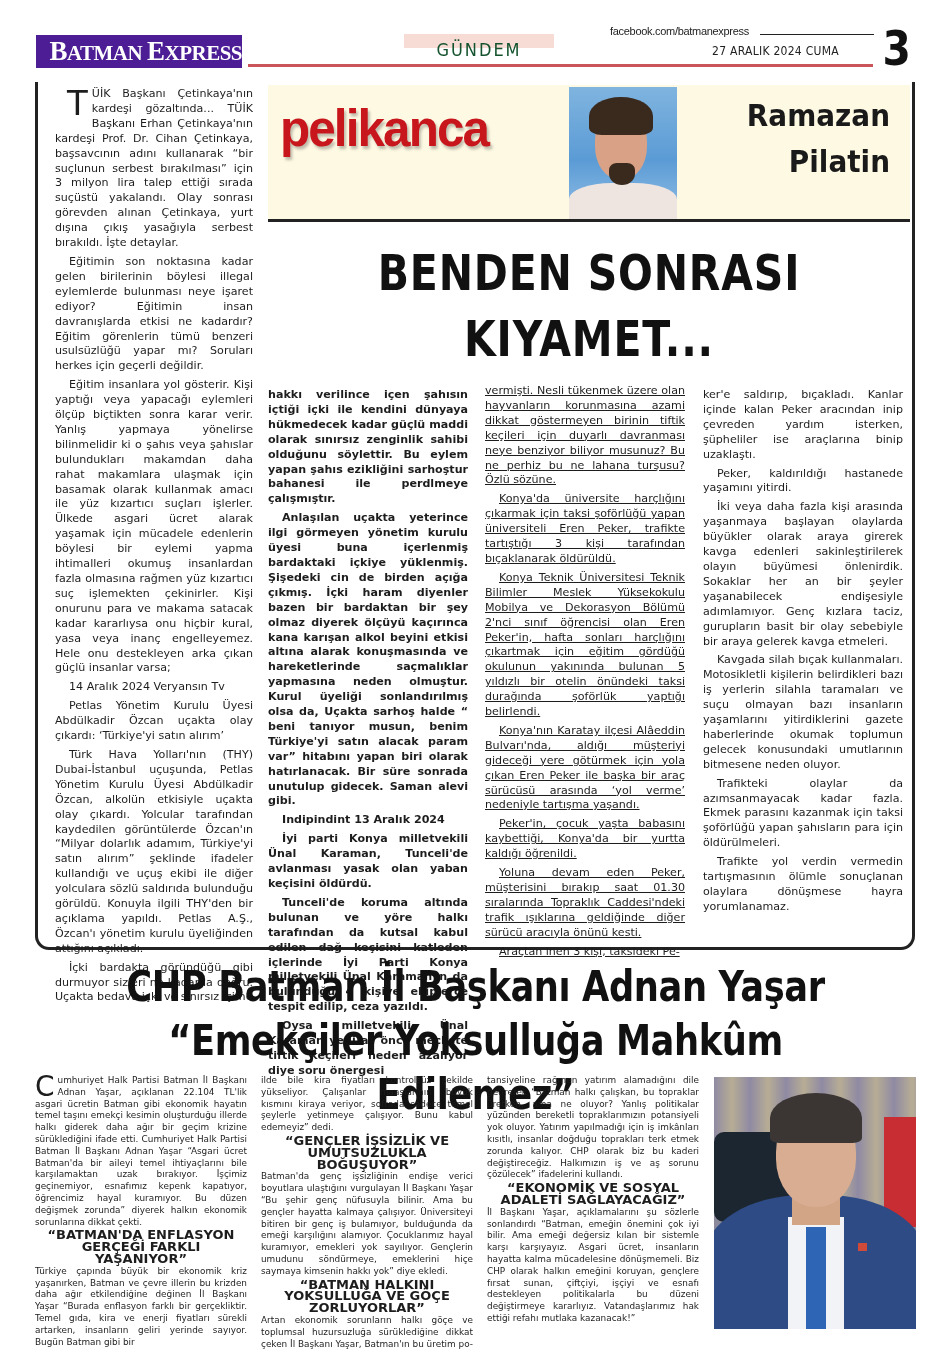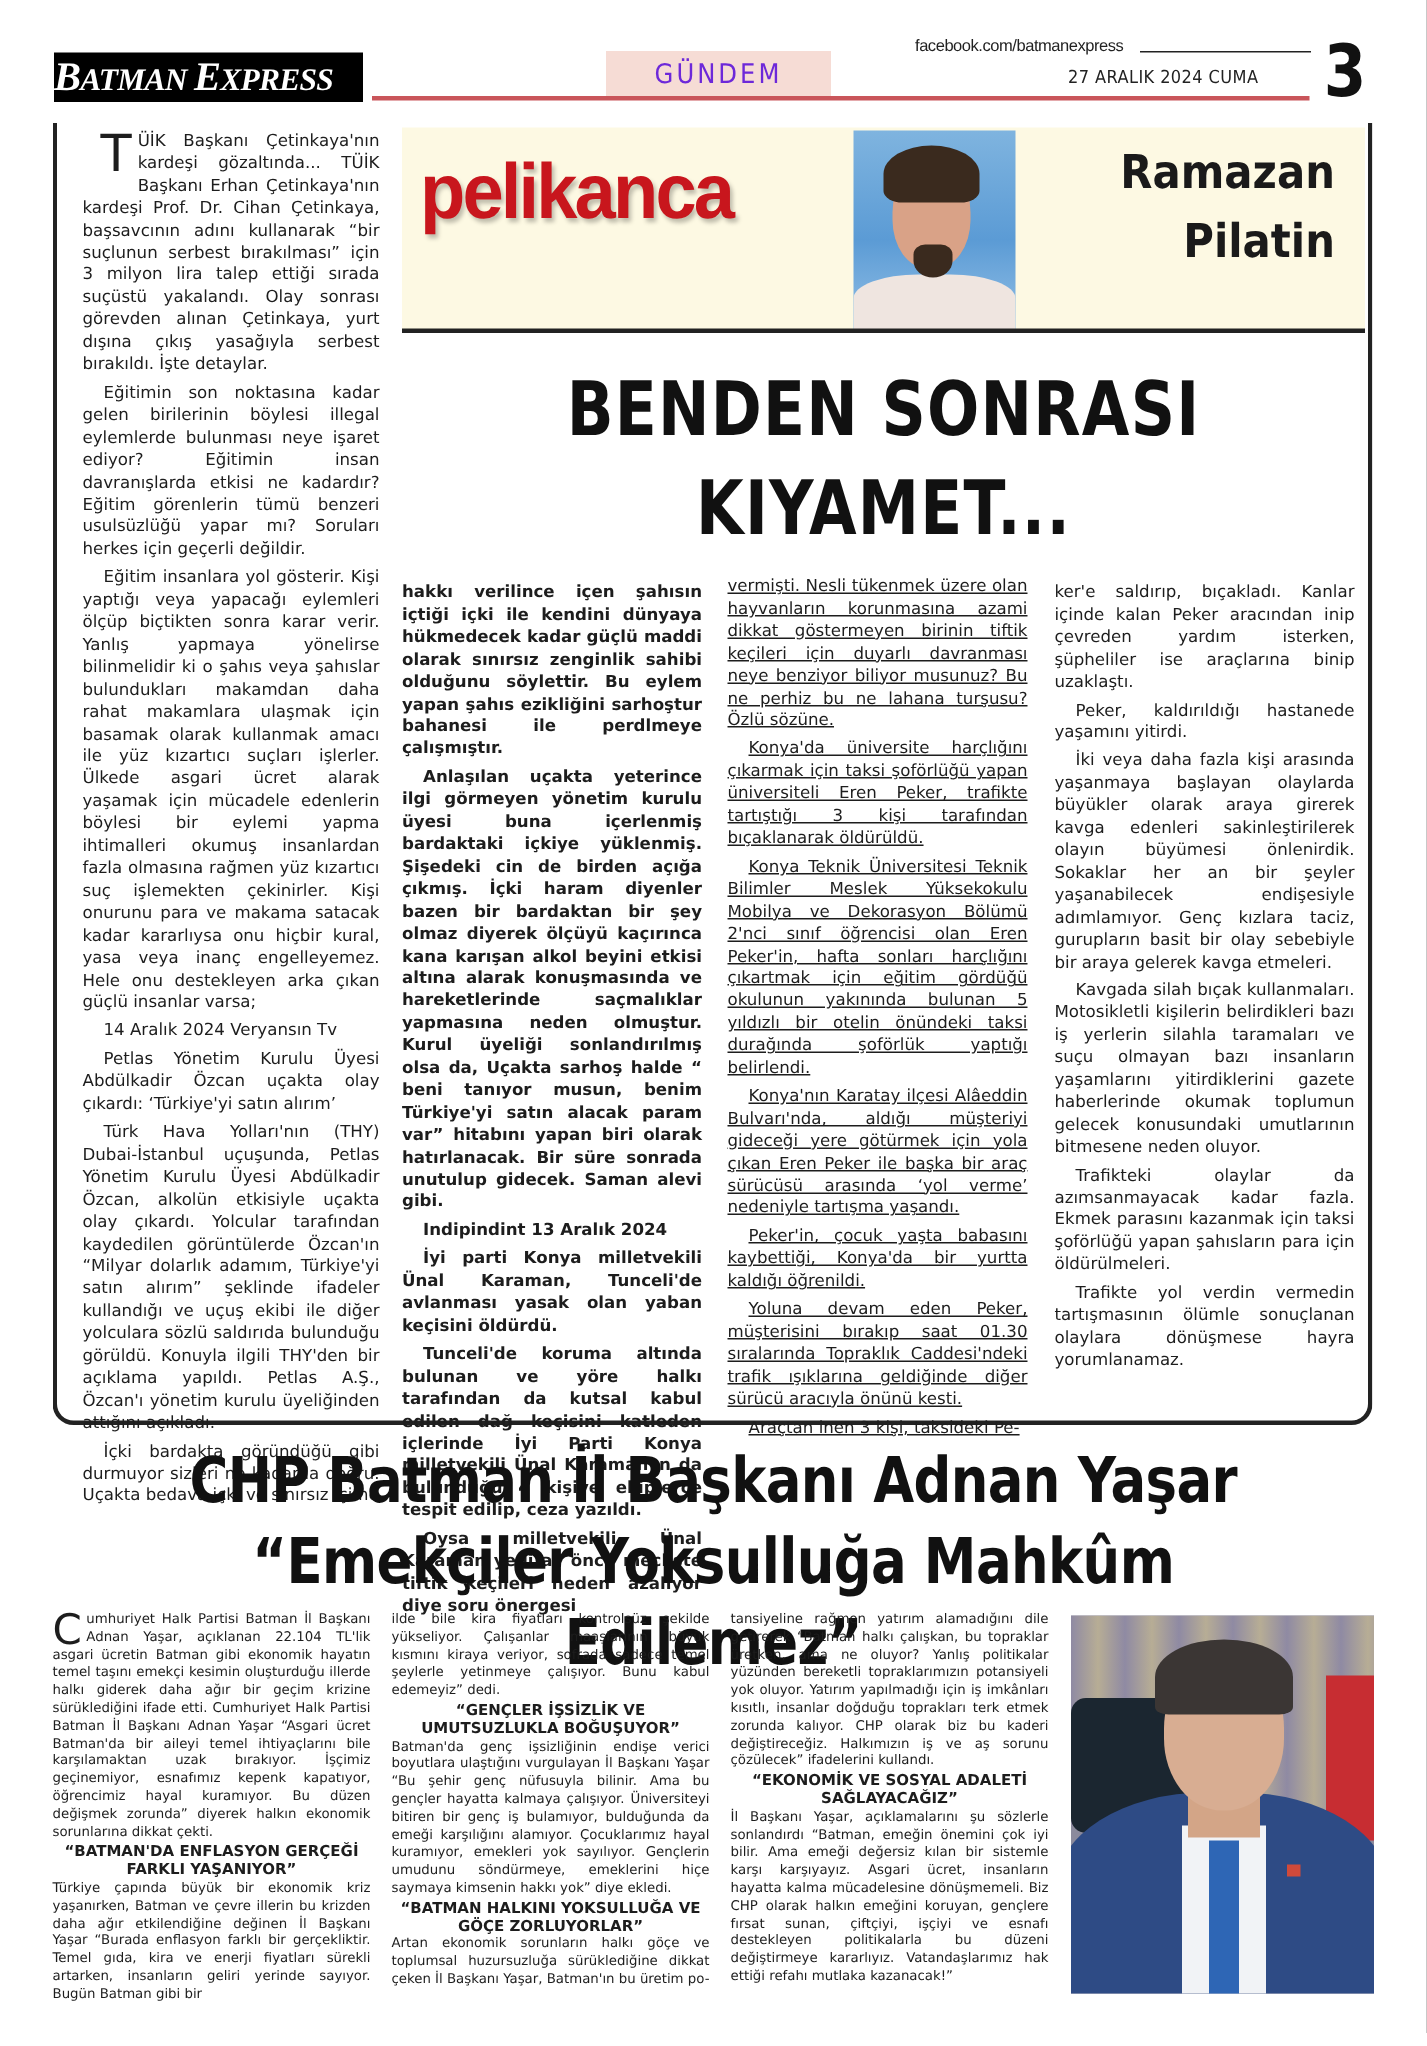--- a/index.html
+++ b/index.html
@@ -1,28 +1,28 @@
 <!DOCTYPE html>
 <html><head>
 <meta charset="utf-8">
 <style>
   * { box-sizing: border-box; margin: 0; padding: 0; }
   html, body { width: 951px; height: 1364px; background: #ffffff; overflow: hidden; }
   body { position: relative; font-family: "Liberation Sans", sans-serif; color: #1a1a1a; }
 
   
   .masthead { position: absolute; left: 0; top: 0; width: 951px; height: 80px; }
-  .logo { position: absolute; left: 36px; top: 35px; width: 206px; height: 33px; background: #000000;
+  .logo { position: absolute; left: 36px; top: 35px; width: 206px; height: 33px; background: #4c1d95;
           color: #fff; font-family: "Liberation Serif", serif; font-weight: bold; font-size: 27px;
-          line-height: 33px; text-align: left; letter-spacing: -0.5px; font-style: italic; }
+          line-height: 33px; text-align: right; letter-spacing: -0.5px; }
   .logo .sc { font-size: 21px; }
   .rule-red { position: absolute; left: 248px; top: 64px; width: 625px; height: 3px; background: #c9555a; }
-  .section { position: absolute; left: 404px; top: 34px; width: 150px; height: 30px; background: #f6dcd5;
+  .section { position: absolute; left: 404px; top: 34px; width: 150px; height: 14px; background: #f6dcd5;
              text-align: center; font-family: "DejaVu Sans Condensed", "DejaVu Sans", sans-serif; font-size: 18px;
-             letter-spacing: 2px; line-height: 32px; color: #6d28d9; }
+             letter-spacing: 2px; line-height: 32px; color: #14532d; }
   .fb { position: absolute; left: 610px; top: 25px; font-size: 11px; color: #222; letter-spacing: -0.3px; }
   .fb-line { position: absolute; left: 760px; top: 34px; width: 114px; height: 1px; background: #222; }
   .date { position: absolute; left: 712px; top: 44px; font-size: 12px; letter-spacing: 0.3px; color: #222;
           font-family: "DejaVu Sans", sans-serif; transform: scaleX(0.9); transform-origin: left; }
   .pageno { position: absolute; left: 880px; top: 22px; font-size: 48px; font-weight: bold; line-height: 52px;
             font-family: "DejaVu Sans", sans-serif; transform: scaleX(0.85); color: #111; }
 
   
   .col-box { position: absolute; left: 35px; top: 82px; width: 880px; height: 868px;
              border-left: 3px solid #222; border-right: 3px solid #222; border-bottom: 3px solid #222;
@@ -61,21 +61,21 @@
   .c3 { left: 485px; top: 384px; width: 200px; text-decoration: underline; }
   .c4 { left: 703px; top: 388px; width: 200px; }
 
   
   .chp-title { position: absolute; left: 20px; top: 960px; width: 911px; text-align: center;
                font-family: "DejaVu Sans", sans-serif; font-weight: bold; font-size: 42px; line-height: 54px;
                color: #111; transform: scaleX(0.84); letter-spacing: -0.5px; }
   .bcol { position: absolute; font-family: "DejaVu Sans", sans-serif; font-size: 8.9px; line-height: 11.8px;
           color: #1d1d1d; text-align: justify; }
   .bcol p { margin-bottom: 0; }
-  .bcol .sub { text-align: center; font-weight: bold; font-size: 10px; line-height: 11.8px; margin: 1px 0; }
+  .bcol .sub { text-align: center; font-weight: bold; font-size: 13px; line-height: 11.8px; margin: 1px 0; }
   .bcol .dropcap { float: left; font-size: 28px; line-height: 22px; margin: 1px 3px 0 0; }
   .b1 { left: 35px; top: 1075px; width: 212px; }
   .b2 { left: 261px; top: 1075px; width: 212px; }
   .b3 { left: 487px; top: 1075px; width: 212px; }
   .b-photo { position: absolute; left: 714px; top: 1077px; width: 202px; height: 252px; overflow: hidden;
              background: #8b8a9c; }
   .b-photo .wall { position: absolute; left: 0; top: 0; width: 202px; height: 140px;
                    background: repeating-linear-gradient(90deg, #8f8aa3 0px, #b7ad95 18px, #8f8aa3 36px); }
   .b-photo .chair { position: absolute; left: 0; top: 55px; width: 80px; height: 90px; background: #1b2630; border-radius: 10px; }
   .b-photo .flag { position: absolute; left: 170px; top: 40px; width: 32px; height: 110px; background: #c72d32; }

